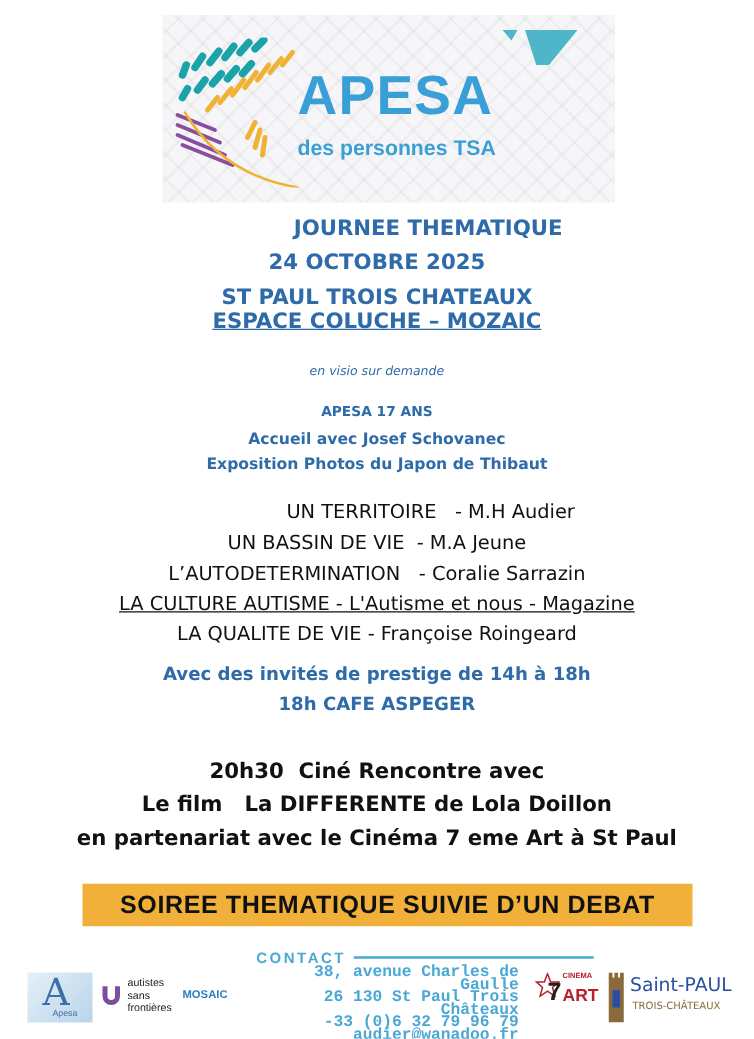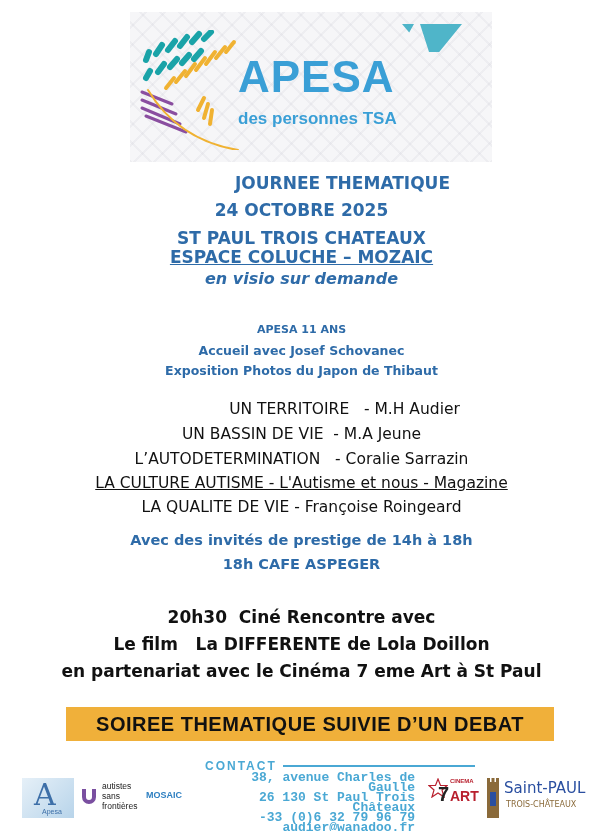--- a/index.html
+++ b/index.html
@@ -78,23 +78,23 @@
   <div class="title">APESA</div>
   <div class="sub">
     <div>des personnes TSA</div>
   </div>
 </div>
 
 <div class="abs center blue-h" style="top:173px;padding-left:41px;">JOURNEE THEMATIQUE</div>
 <div class="abs center blue-h" style="top:200px;">24 OCTOBRE 2025</div>
 <div class="abs center blue-h" style="top:228px;">ST PAUL TROIS CHATEAUX</div>
 <div class="abs center blue-h" style="top:247px;text-decoration:underline;">ESPACE COLUCHE – MOZAIC</div>
-<div class="abs center" style="top:269px;color:#2e6ba8;font-family:'DejaVu Sans',sans-serif;font-weight:bold;font-style:italic;font-size:16px;">en visio sur demande</div>
+<div class="abs center" style="top:292px;color:#2e6ba8;font-family:'DejaVu Sans',sans-serif;font-weight:normal;font-style:italic;font-size:10px;">en visio sur demande</div>
 
-<div class="abs center blue-s" style="top:323px;font-size:11px;">APESA 11 ANS</div>
+<div class="abs center blue-s" style="top:323px;font-size:11px;">APESA 17 ANS</div>
 <div class="abs center blue-s" style="top:343px;">Accueil avec Josef Schovanec</div>
 <div class="abs center blue-s" style="top:363px;">Exposition Photos du Japon de Thibaut</div>
 
 <div class="abs center black-t" style="top:400px;white-space:pre;padding-left:43px;">UN TERRITOIRE   - M.H Audier</div>
 <div class="abs center black-t" style="top:425px;white-space:pre;">UN BASSIN DE VIE  - M.A Jeune</div>
 <div class="abs center black-t" style="top:450px;white-space:pre;">L’AUTODETERMINATION   - Coralie Sarrazin</div>
 <div class="abs center black-t" style="top:474px;white-space:pre;text-decoration:underline;">LA CULTURE AUTISME - L'Autisme et nous - Magazine</div>
 <div class="abs center black-t" style="top:498px;white-space:pre;">LA QUALITE DE VIE - Françoise Roingeard</div>
 
 <div class="abs center blue-s" style="top:532px;font-size:14.5px;">Avec des invités de prestige de 14h à 18h</div>

